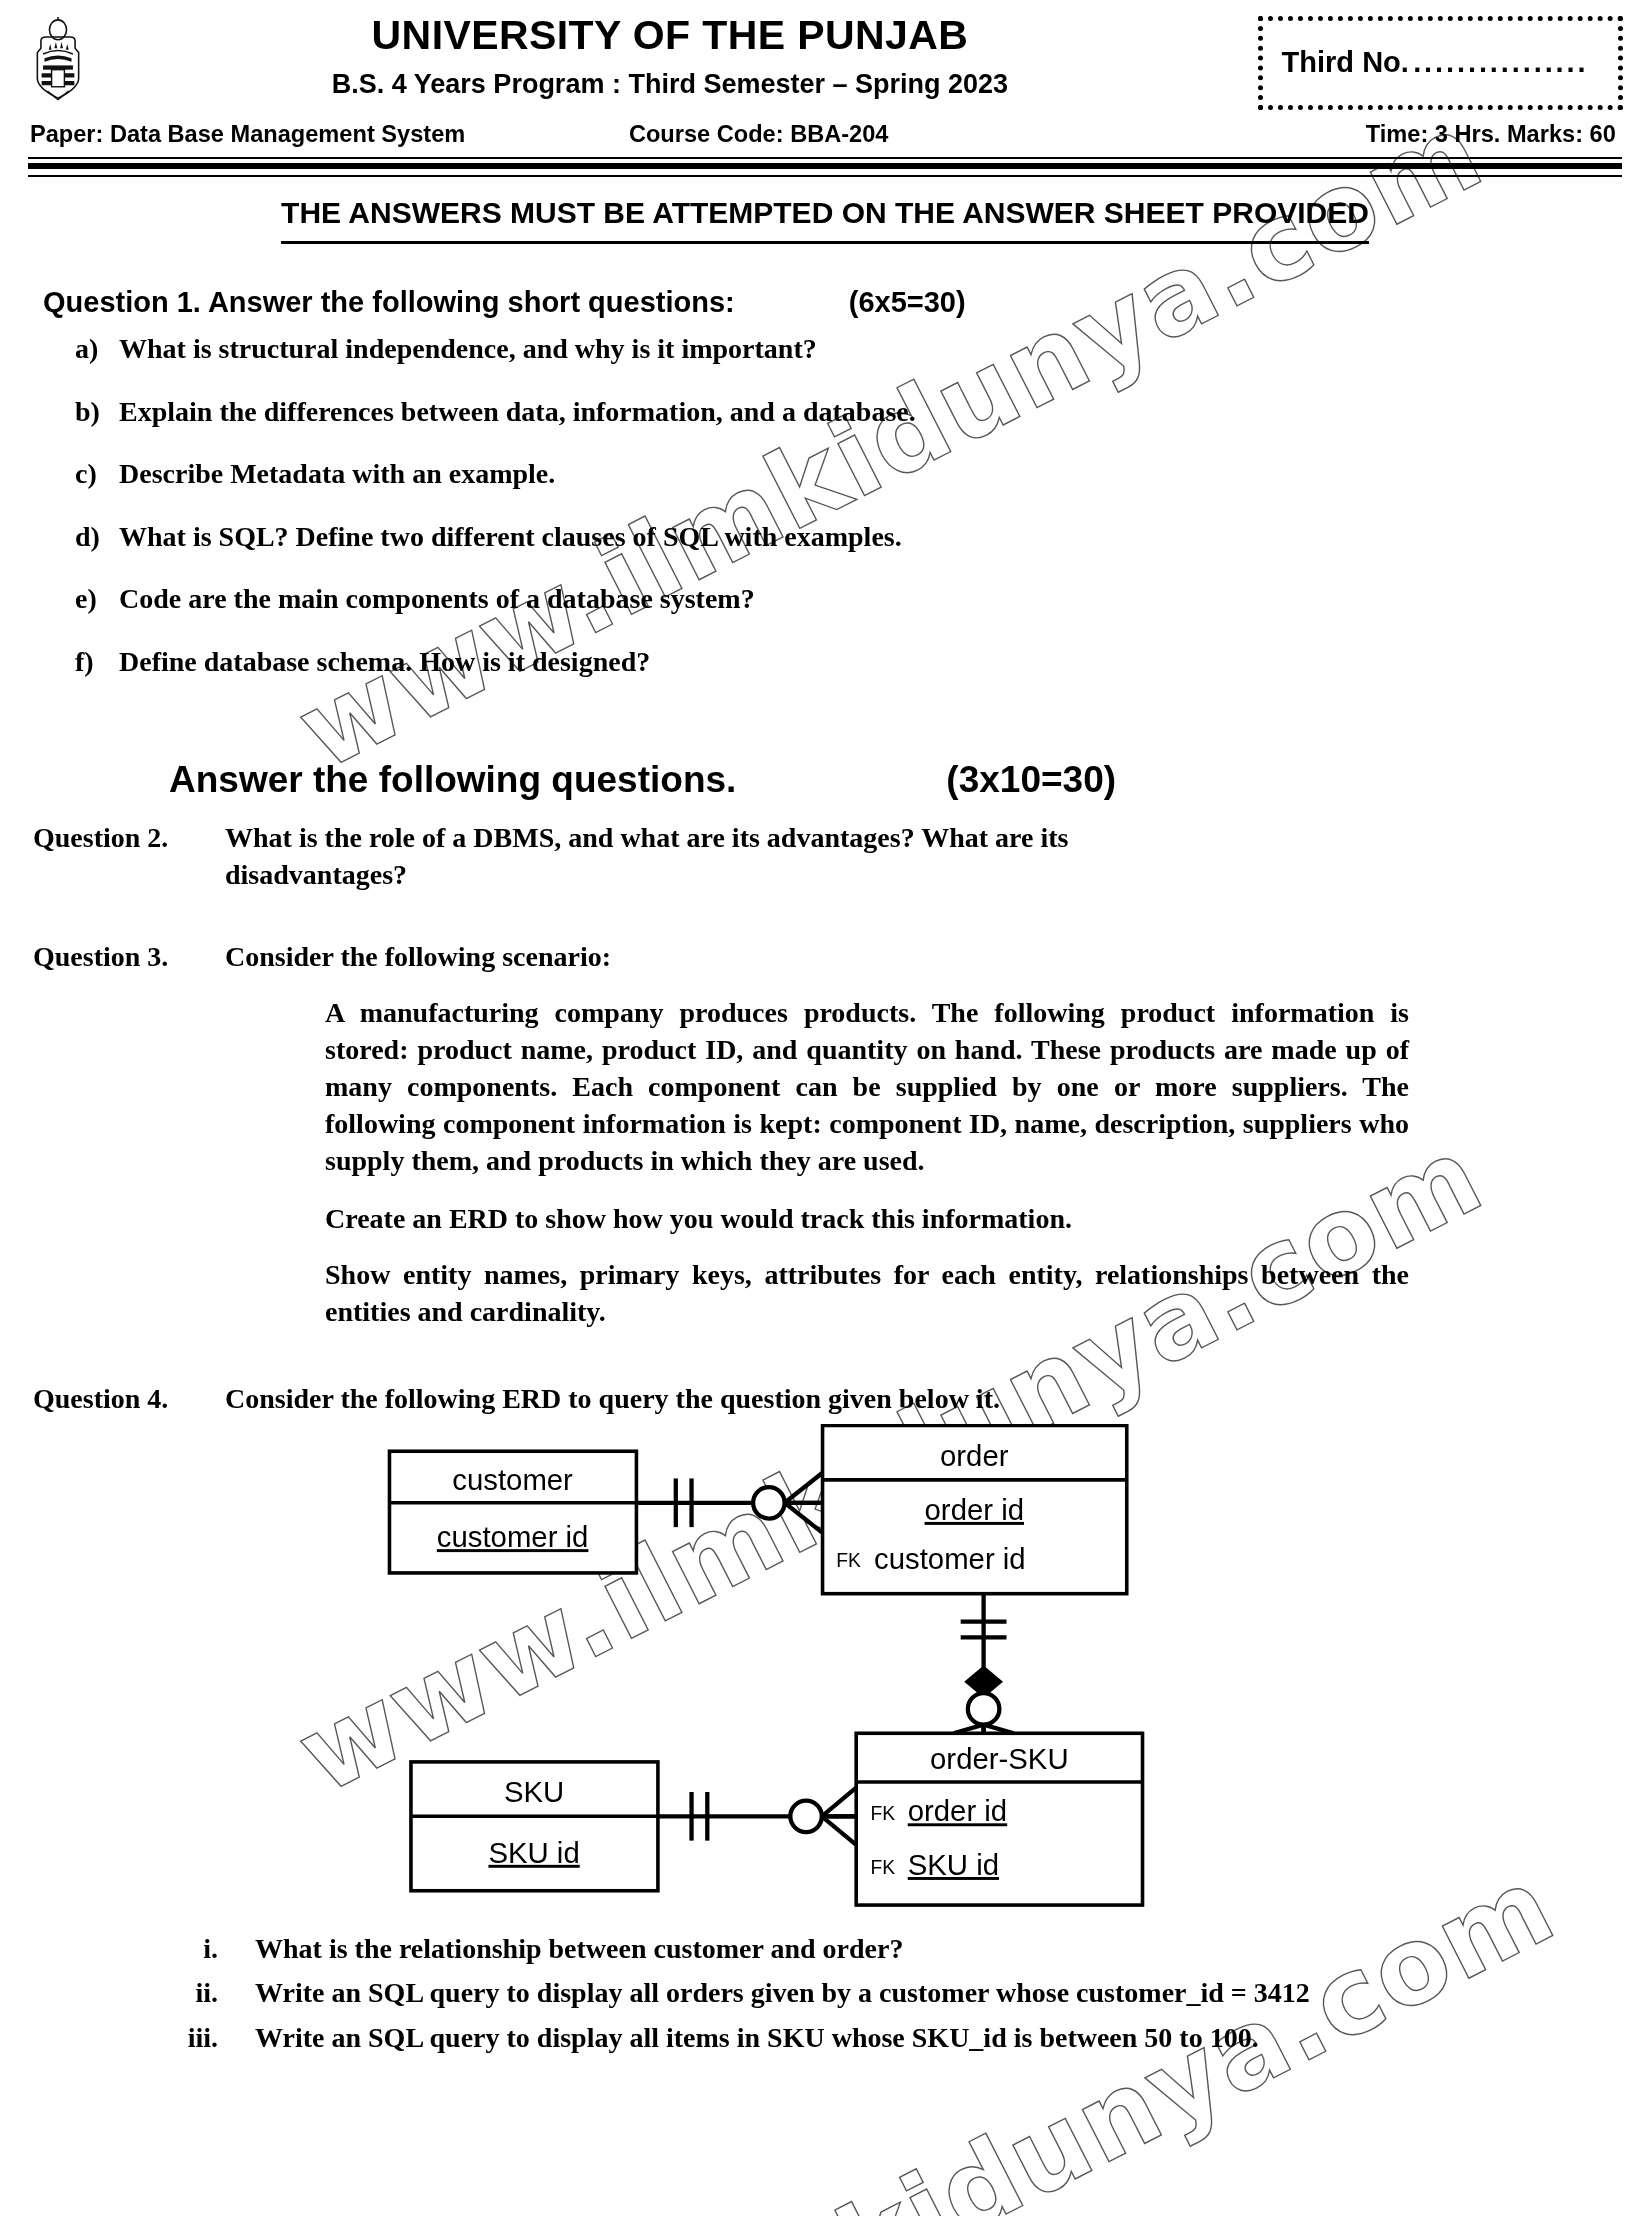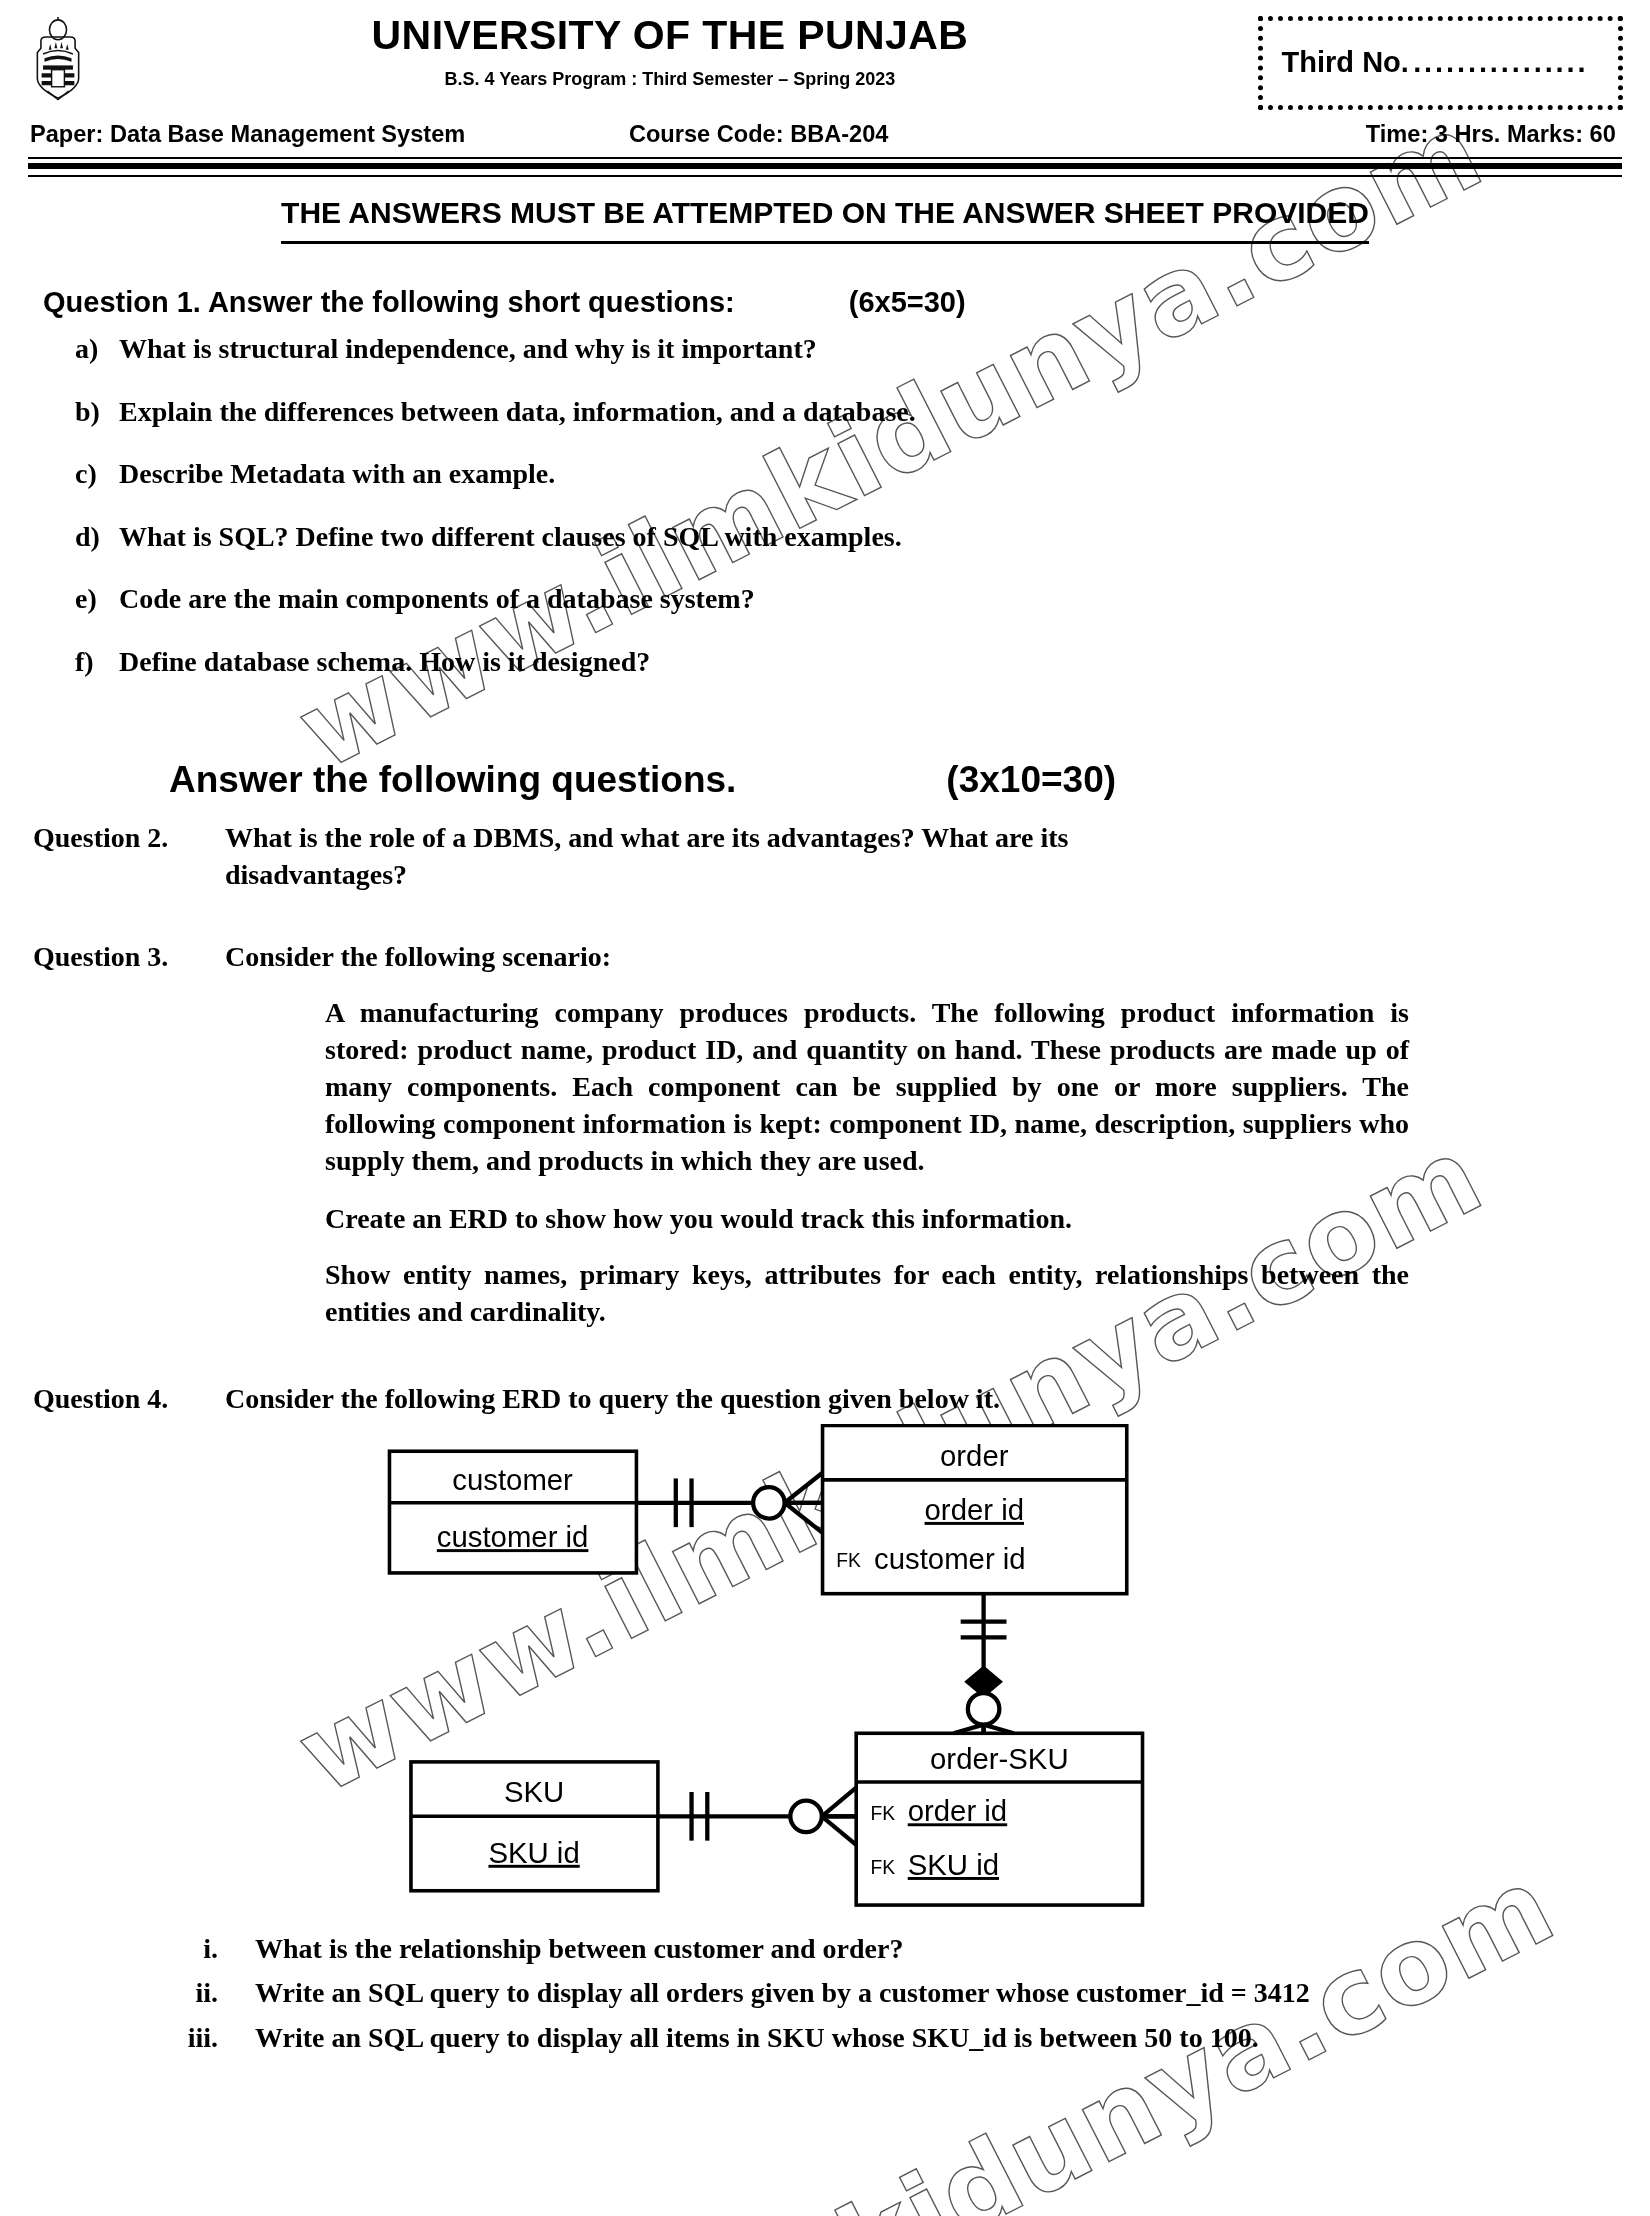--- a/index.html
+++ b/index.html
@@ -77,21 +77,21 @@
     font-family: "Liberation Sans", sans-serif;
     font-weight: 700;
     font-size: 41px;
     letter-spacing: 0.4px;
     line-height: 1.08;
     margin-top: 2.9px;
   }
   .program-line {
     font-family: "Liberation Sans", sans-serif;
     font-weight: 700;
-    font-size: 18px;
+    font-size: 27px;
     letter-spacing: 0px;
     margin-top: 11.5px;
   }
   .rollbox {
     flex: 0 0 365px;
     width: 365px;
     height: 94px;
     margin-top: 5.7px;
     border: 5px dotted #000;
     box-sizing: border-box;

